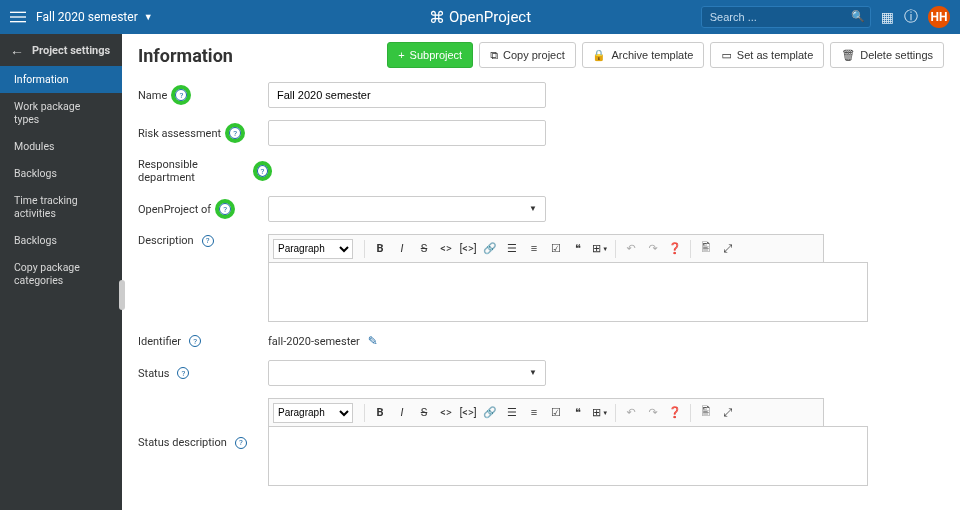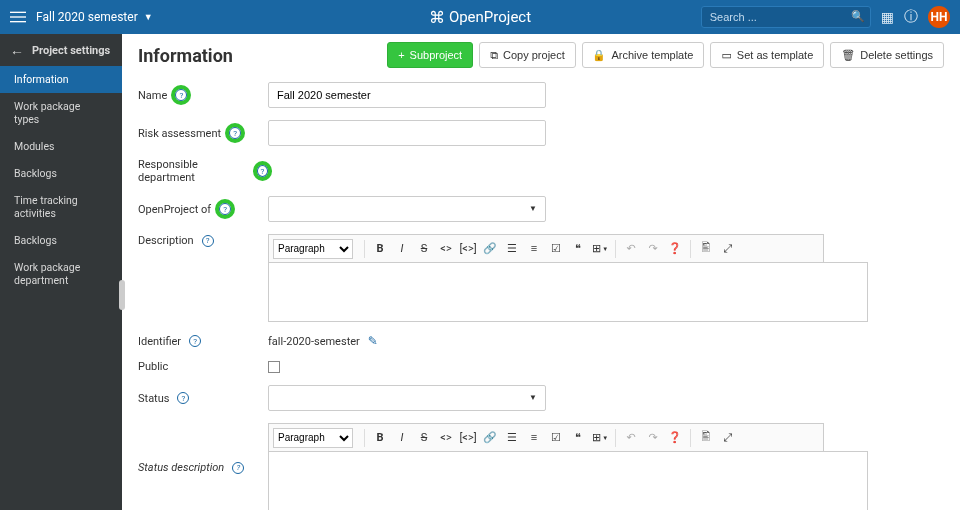--- a/index.html
+++ b/index.html
@@ -93,21 +93,21 @@
     <div class="sidebar-header">
       <span class="back-arrow">←</span>
       <span>Project settings</span>
     </div>
     <div class="sidebar-item active">Information</div>
     <div class="sidebar-item">Work package types</div>
     <div class="sidebar-item">Modules</div>
     <div class="sidebar-item">Backlogs</div>
     <div class="sidebar-item">Time tracking activities</div>
     <div class="sidebar-item">Backlogs</div>
-    <div class="sidebar-item">Work package department</div>
+    <div class="sidebar-item">Copy package categories</div>
   </div>
   <div class="sidebar-handle"></div>
 
   <div class="main">
     <div class="main-header">
       <div class="page-title">Information</div>
       <div class="action-buttons">
         <button class="btn primary">
             <span class="btn-icon">+</span>
             <span>Subproject</span>
@@ -204,37 +204,31 @@
       <div class="form-label">
           <span>Identifier</span> 
           <span class="help-q">?</span>
         </div>
       <div class="identifier-val">
         <span>fall-2020-semester</span>
         <span class="edit-icon">✎</span>
       </div>
     </div>
 
-    <div class="form-row">
-      <div class="form-label">
-          <span>Public</span>
-        </div>
-      <div class="checkbox"></div>
-    </div>
 
     <div class="form-row">
       <div class="form-label">
           <span>Status</span> 
           <span class="help-q">?</span>
         </div>
       <div class="status-select"></div>
     </div>
 
     <div class="form-row tall">
-      <div class="form-label" style="margin-top:38px;font-style:italic;">
+      <div class="form-label" style="margin-top:38px;">
           <span>Status description</span> 
           <span class="help-q">?</span>
         </div>
       <div class="editor">
         <div class="editor-toolbar">
           <select class="tb-select"><option>Paragraph</option></select>
           <div class="tb-divider"></div>
           <span class="tb-btn">
               <b>B</b>
             </span>

